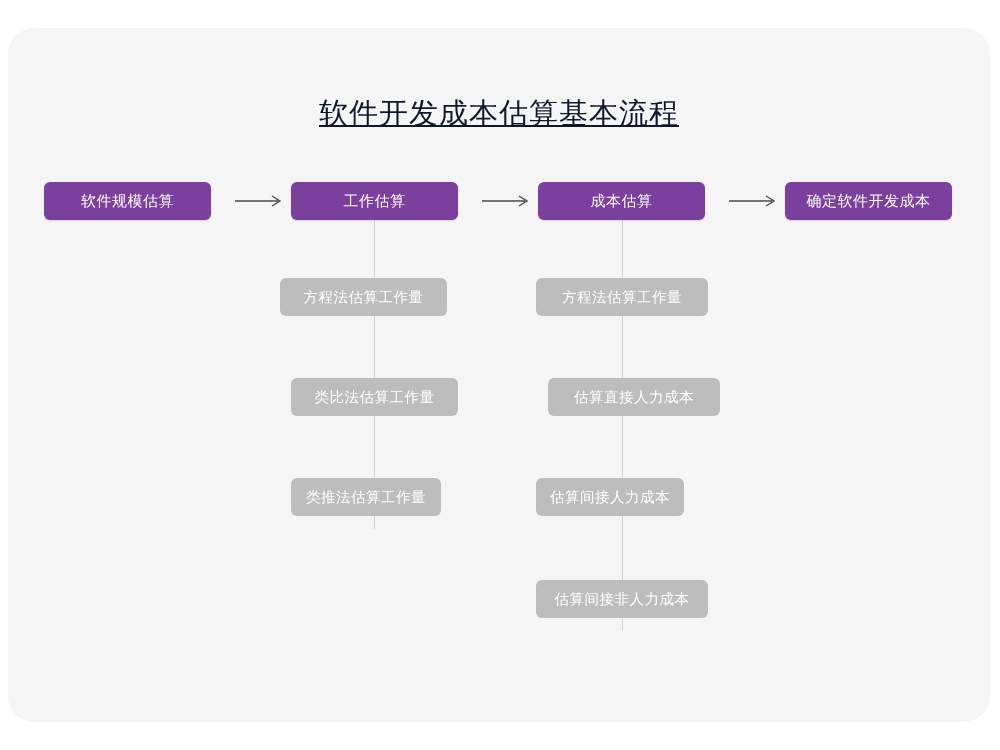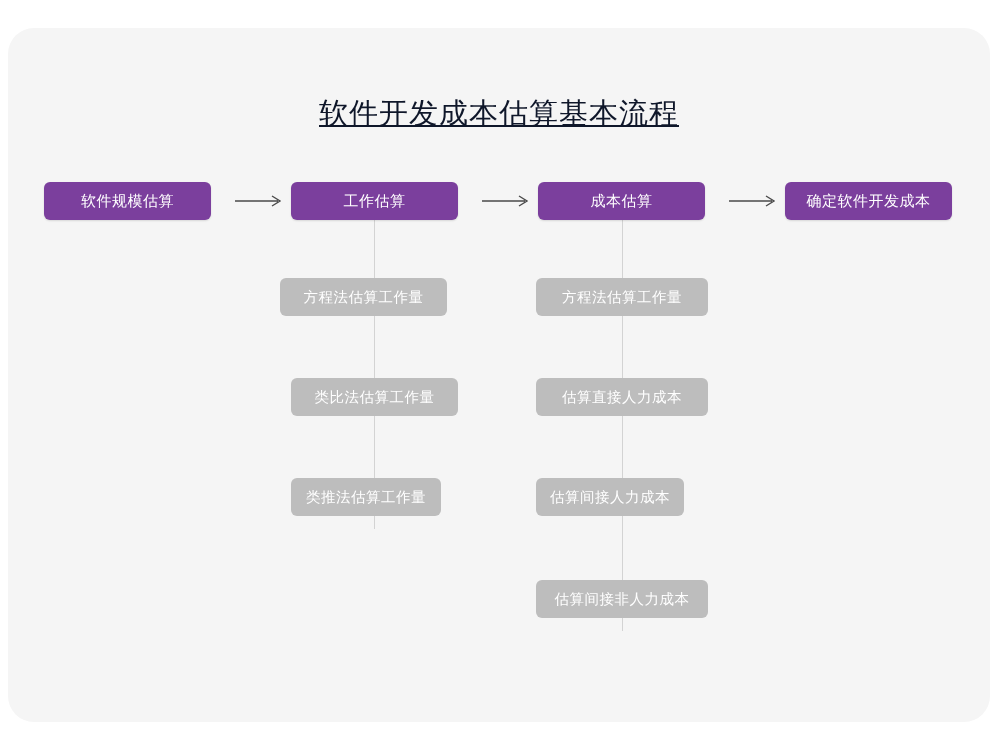--- a/index.html
+++ b/index.html
@@ -123,21 +123,21 @@
   </div>
 
   <div class="node secondary" style="left:283px; top:450px; width:150px;">
     <span>类推法估算工作量</span>
   </div>
 
   <div class="node secondary" style="left:528px; top:250px; width:172px;">
     <span>方程法估算工作量</span>
   </div>
 
-  <div class="node secondary" style="left:528px; top:350px; width:172px;">
+  <div class="node secondary" style="left:540px; top:350px; width:172px;">
     <span>估算直接人力成本</span>
   </div>
 
   <div class="node secondary" style="left:528px; top:450px; width:148px;">
     <span>估算间接人力成本</span>
   </div>
 
   <div class="node secondary" style="left:528px; top:552px; width:172px;">
     <span>估算间接非人力成本</span>
   </div>

